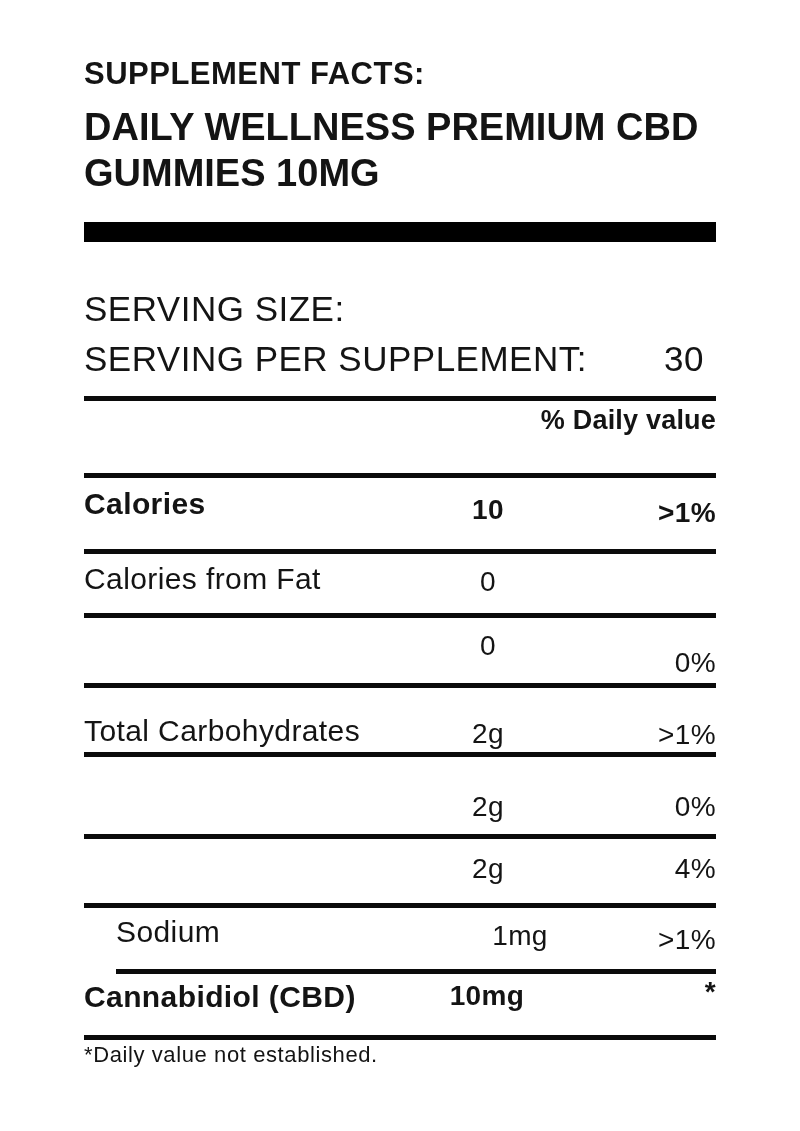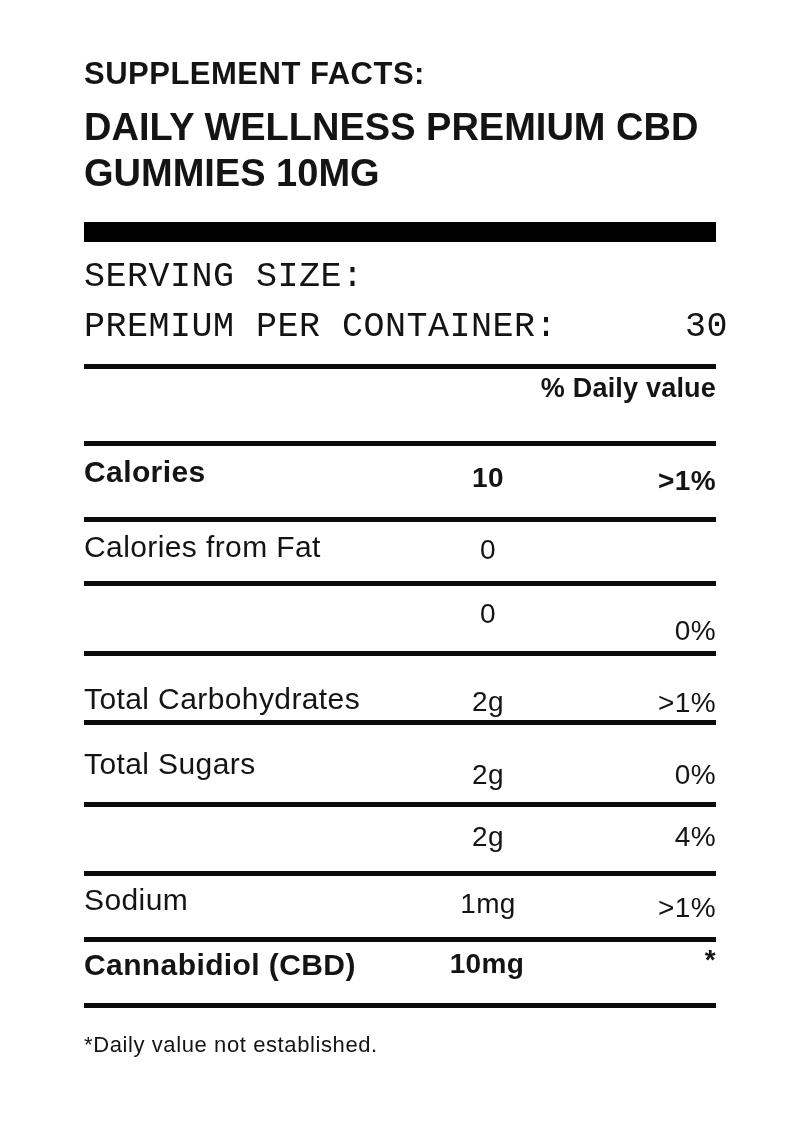--- a/index.html
+++ b/index.html
@@ -3,37 +3,37 @@
 <meta charset="utf-8">
 <style>
   html,body{margin:0;padding:0;background:#ffffff;}
   .page{
     position:relative;
     width:800px;height:1131px;
     background:#fff;
     color:#141414;
     font-family:"Liberation Sans", sans-serif;
     box-sizing:border-box;
-    padding:55px 72px 0 84px;
+    padding:55px 96px 0 84px;
     overflow:hidden;
   }
   .eyebrow{
     font-size:31px;font-weight:bold;letter-spacing:0.5px;
     line-height:37px;
   }
   .title{
     margin:12px 0 0 0;
     font-size:38px;font-weight:bold;letter-spacing:0px;
     line-height:46px;
   }
   .bar{
     margin-top:26px;
     width:632px;height:20px;background:#000;
   }
-  .serving{margin-top:14px;font-family:Liberation Mono, monospace;}
+  .serving{margin-top:46px;}
   .srow{
     display:flex;justify-content:space-between;align-items:baseline;
     font-size:35px;line-height:42px;letter-spacing:0.5px;
   }
   .srow + .srow{margin-top:8px;}
   .facts{
     margin-top:16px;
     width:632px;
     border-top:5px solid #0b0b0b;
   }
@@ -51,44 +51,43 @@
   .rh{height:72px;font-size:27px;font-weight:bold;letter-spacing:0.2px;}
   .rh .amt-head{left:306px;top:4px;width:180px;white-space:normal;line-height:30px;}
   .rh .dv-head{right:0;top:4px;}
   
   .r0{height:71px;} .r0 .lbl{top:9px;}  .r0 .amt{top:16px;} .r0 .pct{top:19px;}
   .r1{height:59px;} .r1 .lbl{top:8px;}  .r1 .amt{top:12px;}
   .r2{height:65px;} .r2 .lbl{top:9px;}  .r2 .amt{top:12px;} .r2 .pct{top:29px;}
   .r3{height:49px;margin-top:15px;} .r3 .lbl{top:11px;} .r3 .amt{top:15px;} .r3 .pct{top:16px;}
   .r4{height:77px;} .r4 .lbl{top:22px;} .r4 .amt{top:34px;} .r4 .pct{top:34px;}
   .r5{height:64px;} .r5 .lbl{top:6px;}  .r5 .amt{top:14px;} .r5 .pct{top:14px;}
-  .r6{height:61px;} .r6 .lbl{top:7px;}  .r6 .amt{top:12px;} .r6 .pct{top:16px;}
+  .r6{height:61px;margin-left:32px;} .r6 .lbl{top:7px;}  .r6 .amt{top:12px;} .r6 .pct{top:16px;}
   .r7{height:61px;} .r7 .lbl{top:6px;}  .r7 .amt{top:6px;left:403px;} .r7 .pct{top:2px;}
   .footnote{
-    margin-top:22px;
     font-size:22px;line-height:29px;letter-spacing:0.6px;
   }
 </style>
 </head>
 <body>
 
 <div class="page">
 
   <div class="eyebrow">SUPPLEMENT FACTS:</div>
 
   <h1 class="title">DAILY WELLNESS PREMIUM CBD GUMMIES 10MG</h1>
 
   <div class="bar"></div>
 
   <div class="serving">
     <div class="srow">
       <span>SERVING SIZE:</span>
     </div>
     <div class="srow">
-      <span>PREMIUM PER CONTAINER:</span>
+      <span>SERVING PER SUPPLEMENT:</span>
       <span>30</span>
     </div>
   </div>
 
   <div class="facts">
 
     <div class="frow rh">
       <span class="dv-head">% Daily value</span>
     </div>
 
@@ -109,21 +108,20 @@
       <span class="pct">0%</span>
     </div>
 
     <div class="frow r3">
       <span class="lbl">Total Carbohydrates</span>
       <span class="amt">2g</span>
       <span class="pct">&gt;1%</span>
     </div>
 
     <div class="frow r4">
-      <span class="lbl">Total Sugars</span>
       <span class="amt">2g</span>
       <span class="pct">0%</span>
     </div>
 
     <div class="frow r5">
       <span class="amt">2g</span>
       <span class="pct">4%</span>
     </div>
 
     <div class="frow r6">

